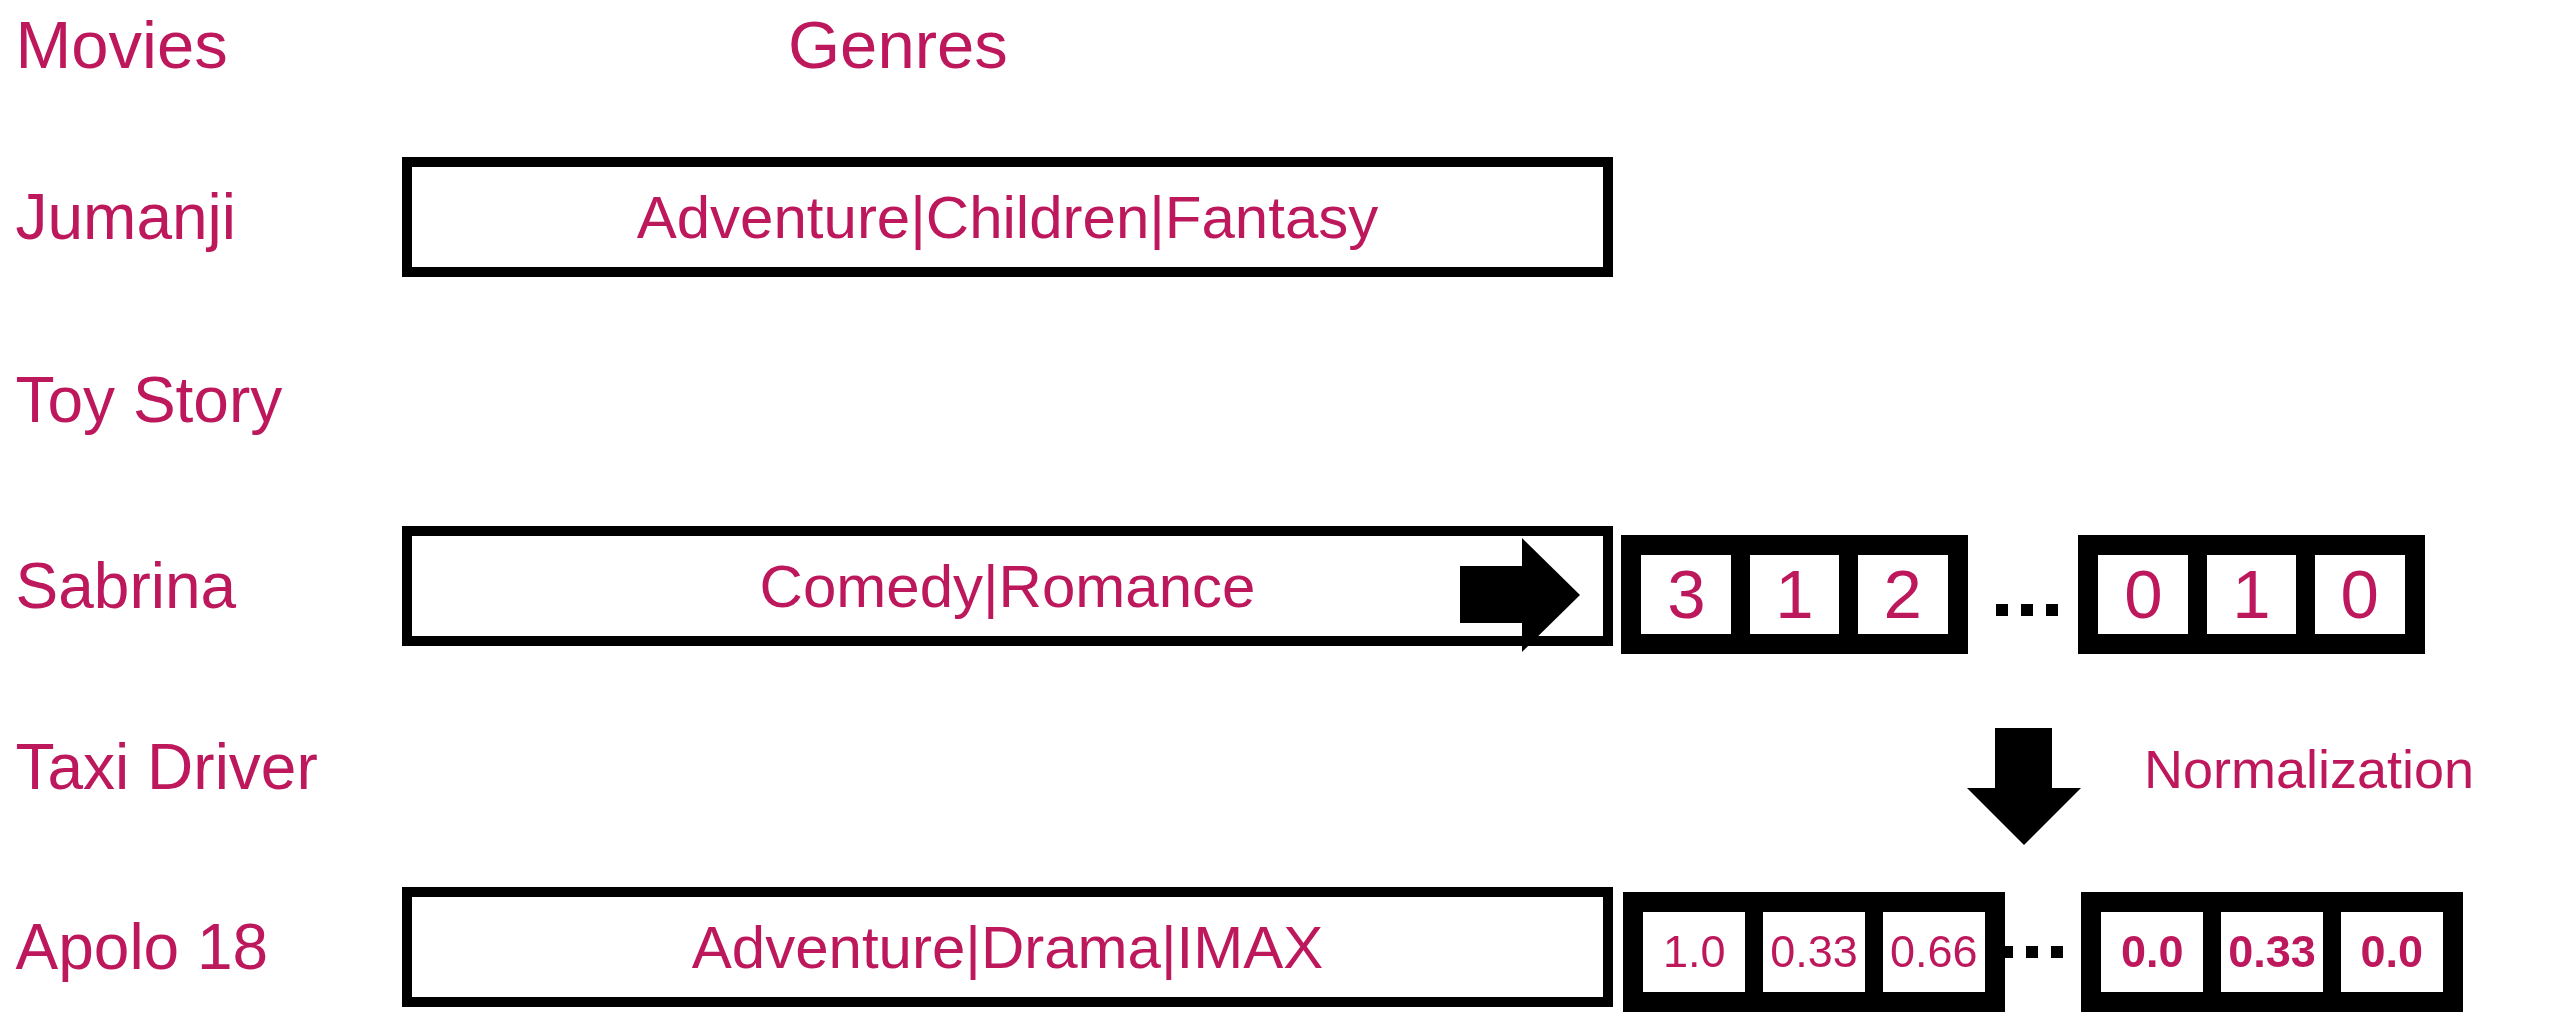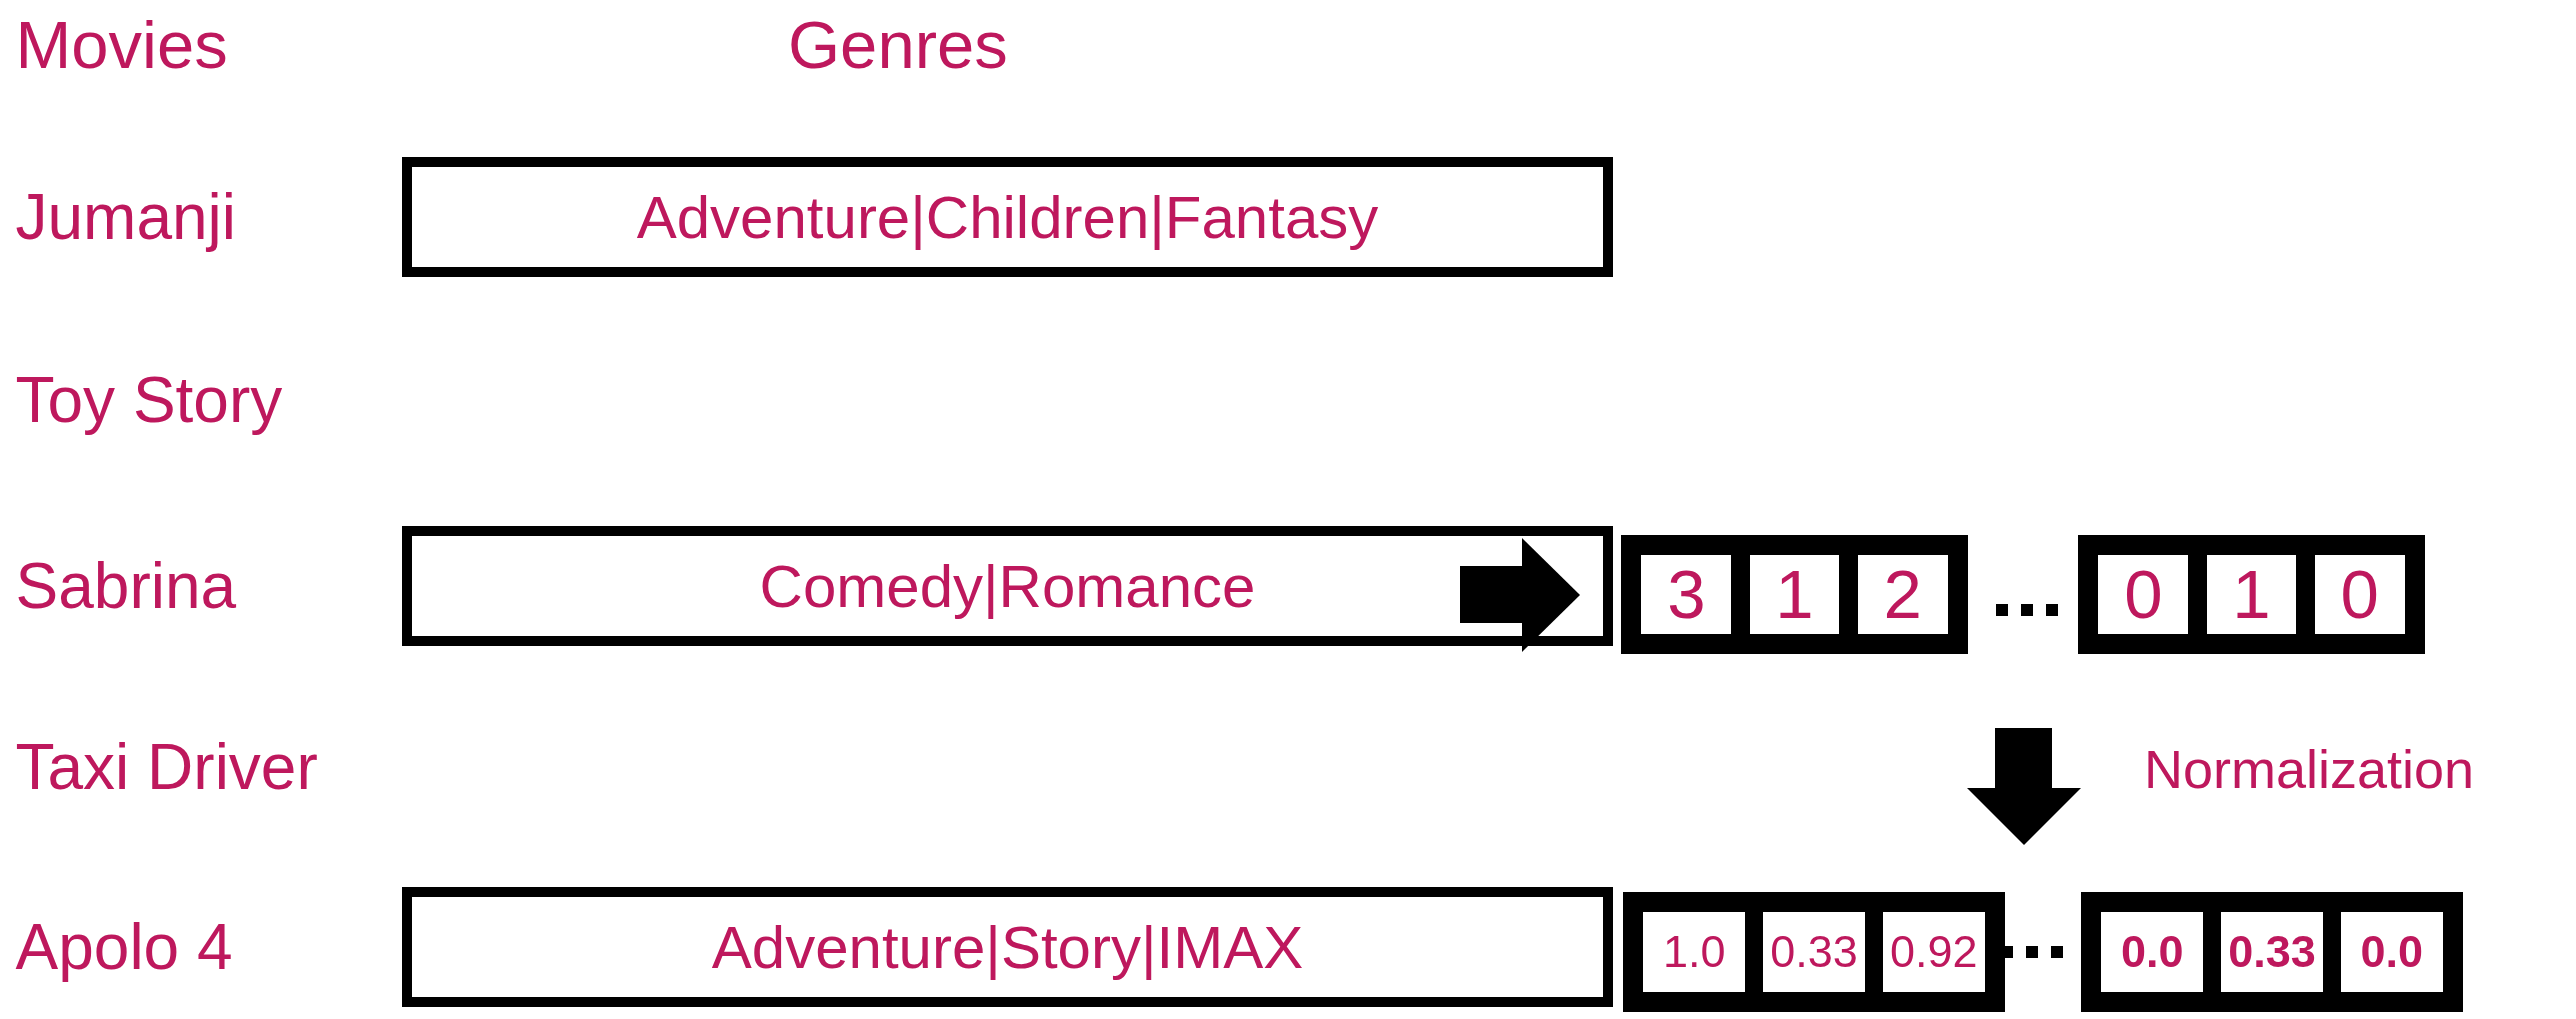--- a/index.html
+++ b/index.html
@@ -141,23 +141,23 @@
 
   <div class="movie-label r1">Toy Story</div>
 
   <div class="movie-label r2">Sabrina</div>
   <div class="genre-box r2">
     <span class="genre-text">Comedy|Romance</span>
   </div>
 
   <div class="movie-label r3">Taxi Driver</div>
 
-  <div class="movie-label r4">Apolo 4</div>
+  <div class="movie-label r4">Apolo 18</div>
   <div class="genre-box r4">
-    <span class="genre-text">Adventure|Story|IMAX</span>
+    <span class="genre-text">Adventure|Drama|IMAX</span>
   </div>
 
   <div class="right-arrow">
     <div class="shaft"></div>
     <div class="head"></div>
   </div>
 
   <div class="vec-group count-group" id="count-left">
     <div class="vec-cell">3</div>
     <div class="vec-cell">1</div>
@@ -176,21 +176,21 @@
 
   <div class="down-arrow">
     <div class="shaft"></div>
     <div class="head"></div>
   </div>
   <div id="normalization-label">Normalization</div>
 
   <div class="vec-group norm-group" id="norm-left">
     <div class="vec-cell">1.0</div>
     <div class="vec-cell">0.33</div>
-    <div class="vec-cell">0.92</div>
+    <div class="vec-cell">0.66</div>
   </div>
   <div class="dots" id="norm-dots" aria-label="···">
     <i></i>
       <i></i>
       <i></i>
   </div>
   <div class="vec-group norm-group" id="norm-right">
     <div class="vec-cell">0.0</div>
     <div class="vec-cell">0.33</div>
     <div class="vec-cell">0.0</div>

